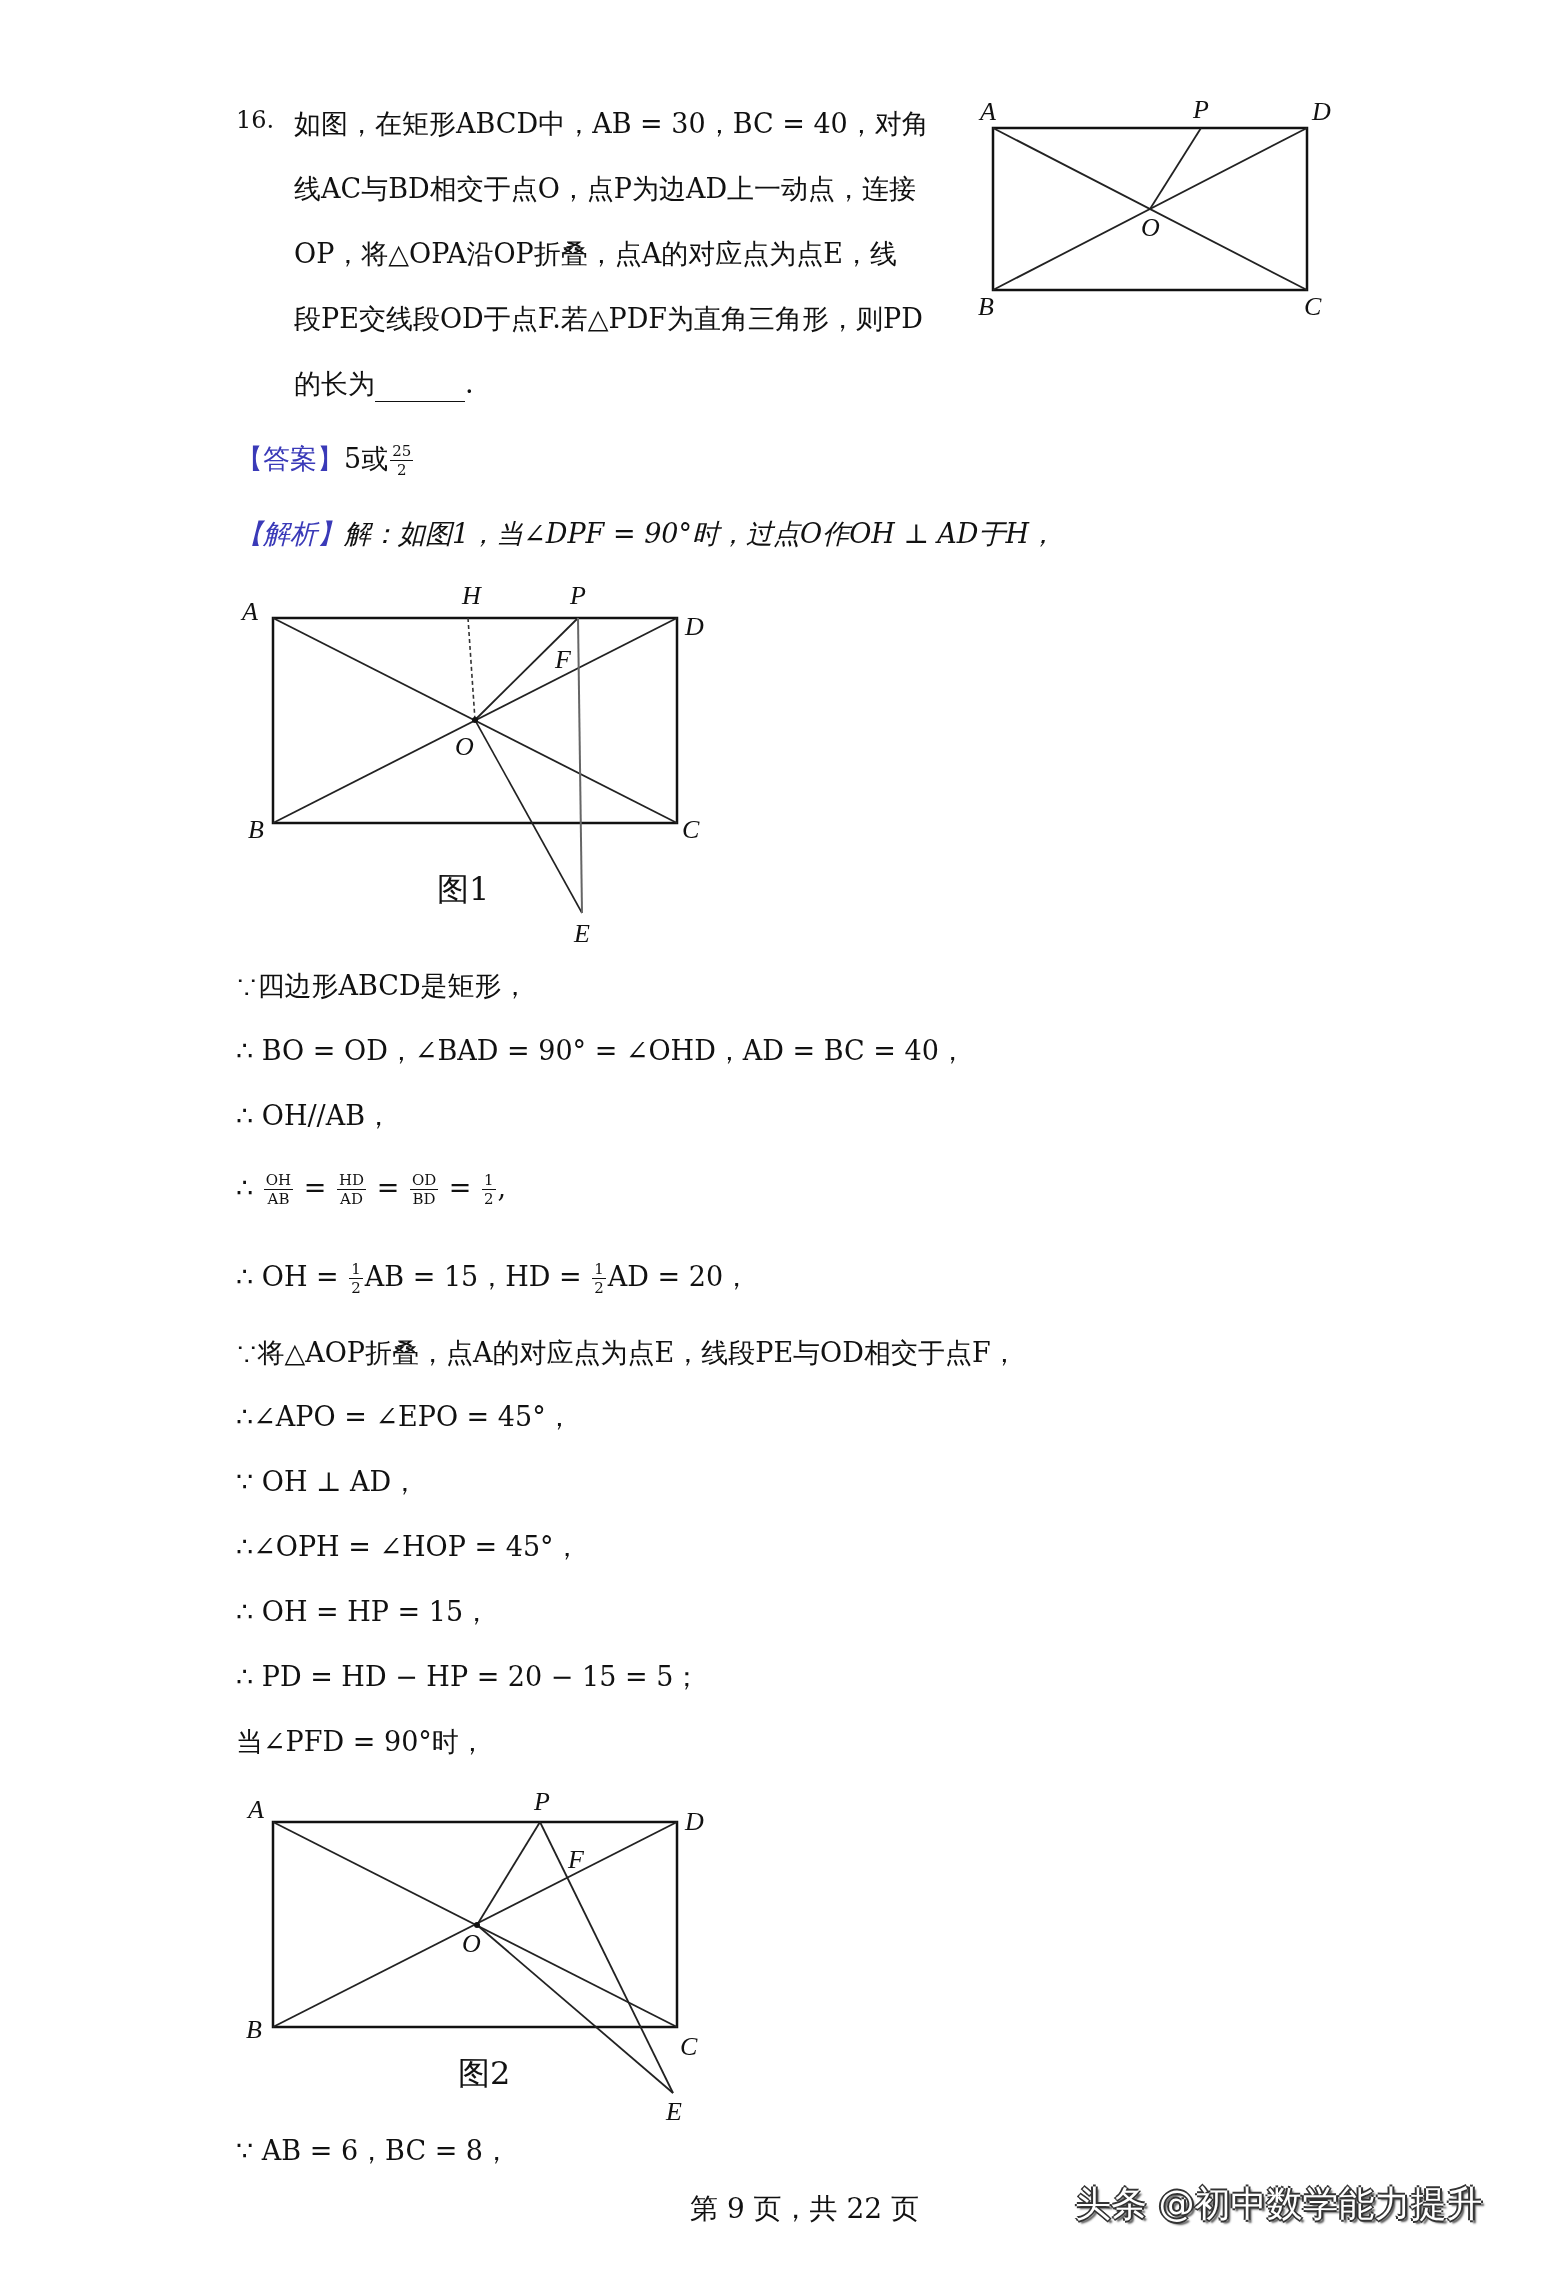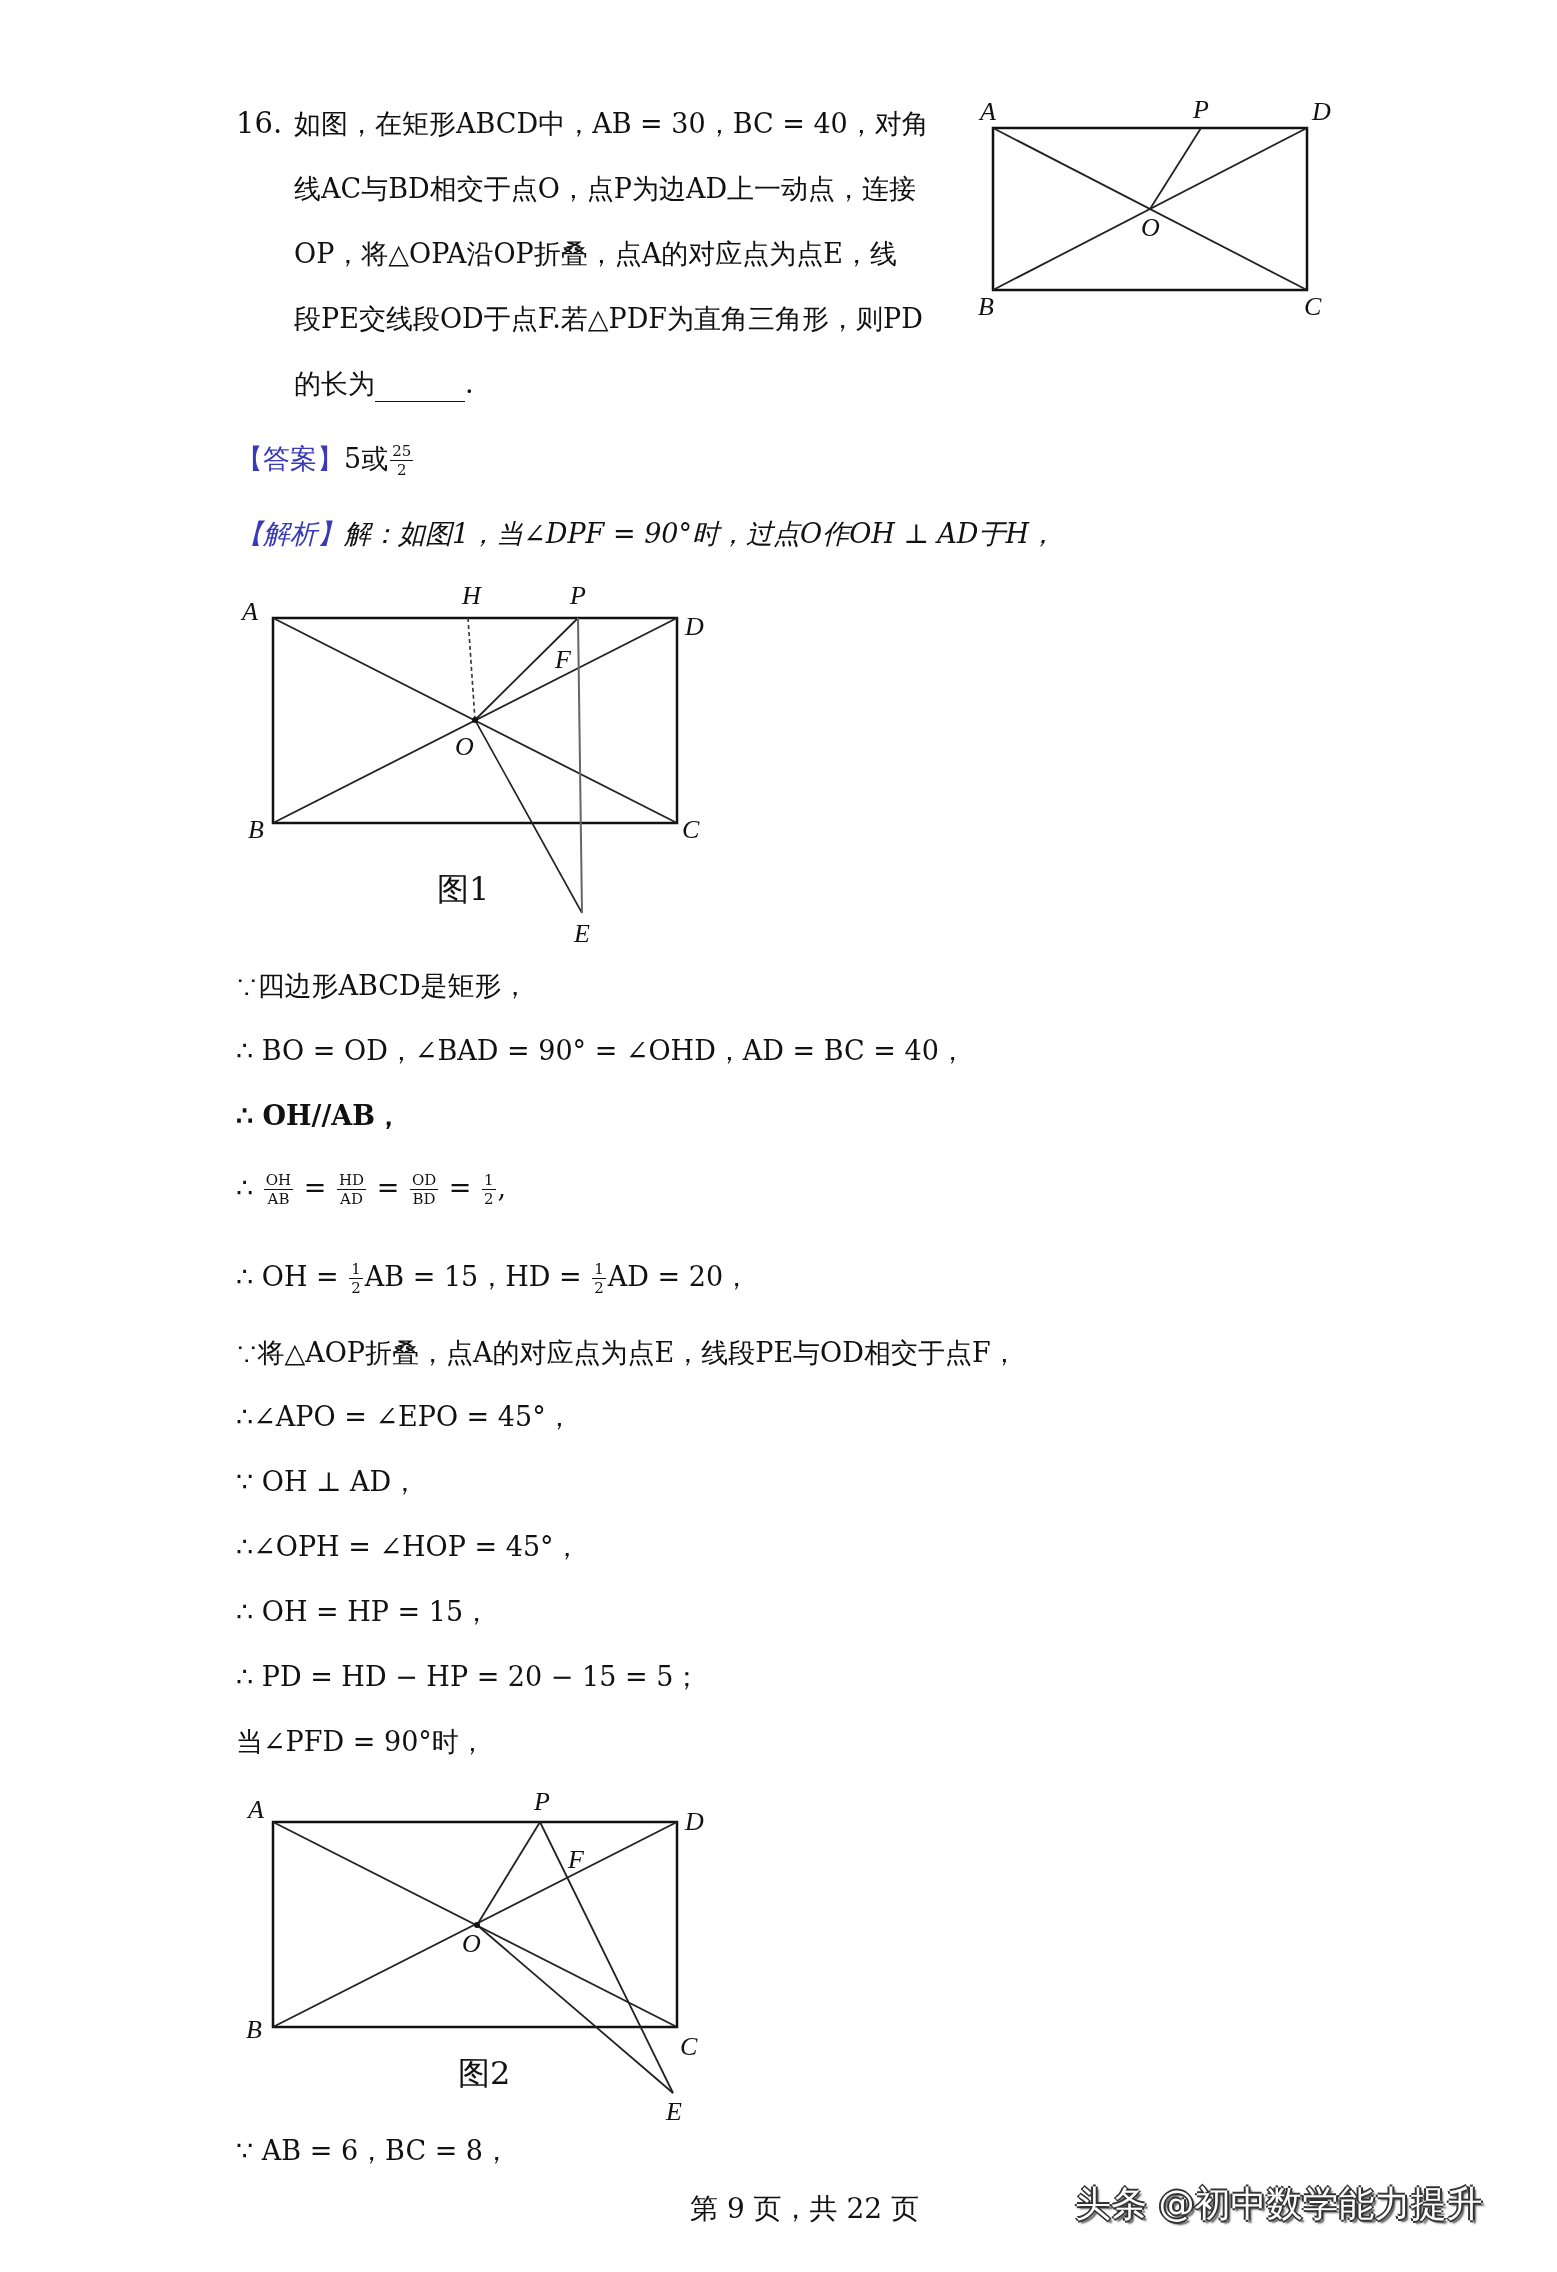--- a/index.html
+++ b/index.html
@@ -1,20 +1,20 @@
 <!DOCTYPE html>
 <html><head>
 <meta charset="utf-8">
 <style>
   html,body{margin:0;padding:0;background:#fff;}
   body{width:1557px;height:2272px;position:relative;overflow:hidden;
        font-family:"DejaVu Serif","Liberation Serif",serif;color:#111;}
   .line{position:absolute;left:236px;font-size:27px;white-space:nowrap;line-height:36px;}
   .q{left:294px;}
-  .num{position:absolute;left:236px;font-size:29px;}
+  .num{position:absolute;left:236px;font-size:24px;}
   .tag{color:#3a3ab8;}
   .frac{display:inline-block;vertical-align:middle;text-align:center;font-size:15px;line-height:18px;margin:0 2px;}
   .frac span{display:block;}
   .frac .n{border-bottom:1.5px solid #111;padding:0 2px;}
   .blank{display:inline-block;width:90px;border-bottom:1.5px solid #111;height:26px;vertical-align:bottom;}
   svg{position:absolute;overflow:visible;}
   svg text{font-family:"Liberation Serif","DejaVu Serif",serif;font-style:italic;font-size:26px;fill:#111;}
   .cap{position:absolute;font-size:32px;}
   .footer{position:absolute;top:2190px;left:690px;font-size:28px;}
   .watermark{position:absolute;top:2180px;left:1075px;font-size:36px;color:#fff;
@@ -70,21 +70,21 @@
   <text x="325" y="98">F</text>
   <text x="225" y="185">O</text>
   <text x="18" y="268">B</text>
   <text x="452" y="268">C</text>
   <text x="344" y="372">E</text>
 </svg>
 <div class="cap" style="left:437px;top:868px;">图1</div>
 
 <div class="line" style="top:968px;">∵四边形ABCD是矩形，</div>
 <div class="line" style="top:1033px;">∴ BO = OD，∠BAD = 90° = ∠OHD，AD = BC = 40，</div>
-<div class="line" style="top:1098px;font-weight:bold;">∴ OH//AB，</div>
+<div class="line" style="top:1098px;">∴ OH//AB，</div>
 <div class="line" style="top:1170px;">
   <span>∴</span>
   <span class="frac"><span class="n">OH</span><span>AB</span></span> =
   <span class="frac"><span class="n">HD</span><span>AD</span></span> =
   <span class="frac"><span class="n">OD</span><span>BD</span></span> =
   <span class="frac"><span class="n">1</span><span>2</span></span><span>,</span>
 </div>
 <div class="line" style="top:1259px;">
   <span>∴ OH =</span>
   <span class="frac"><span class="n">1</span><span>2</span></span><span>AB = 15，HD =</span>

